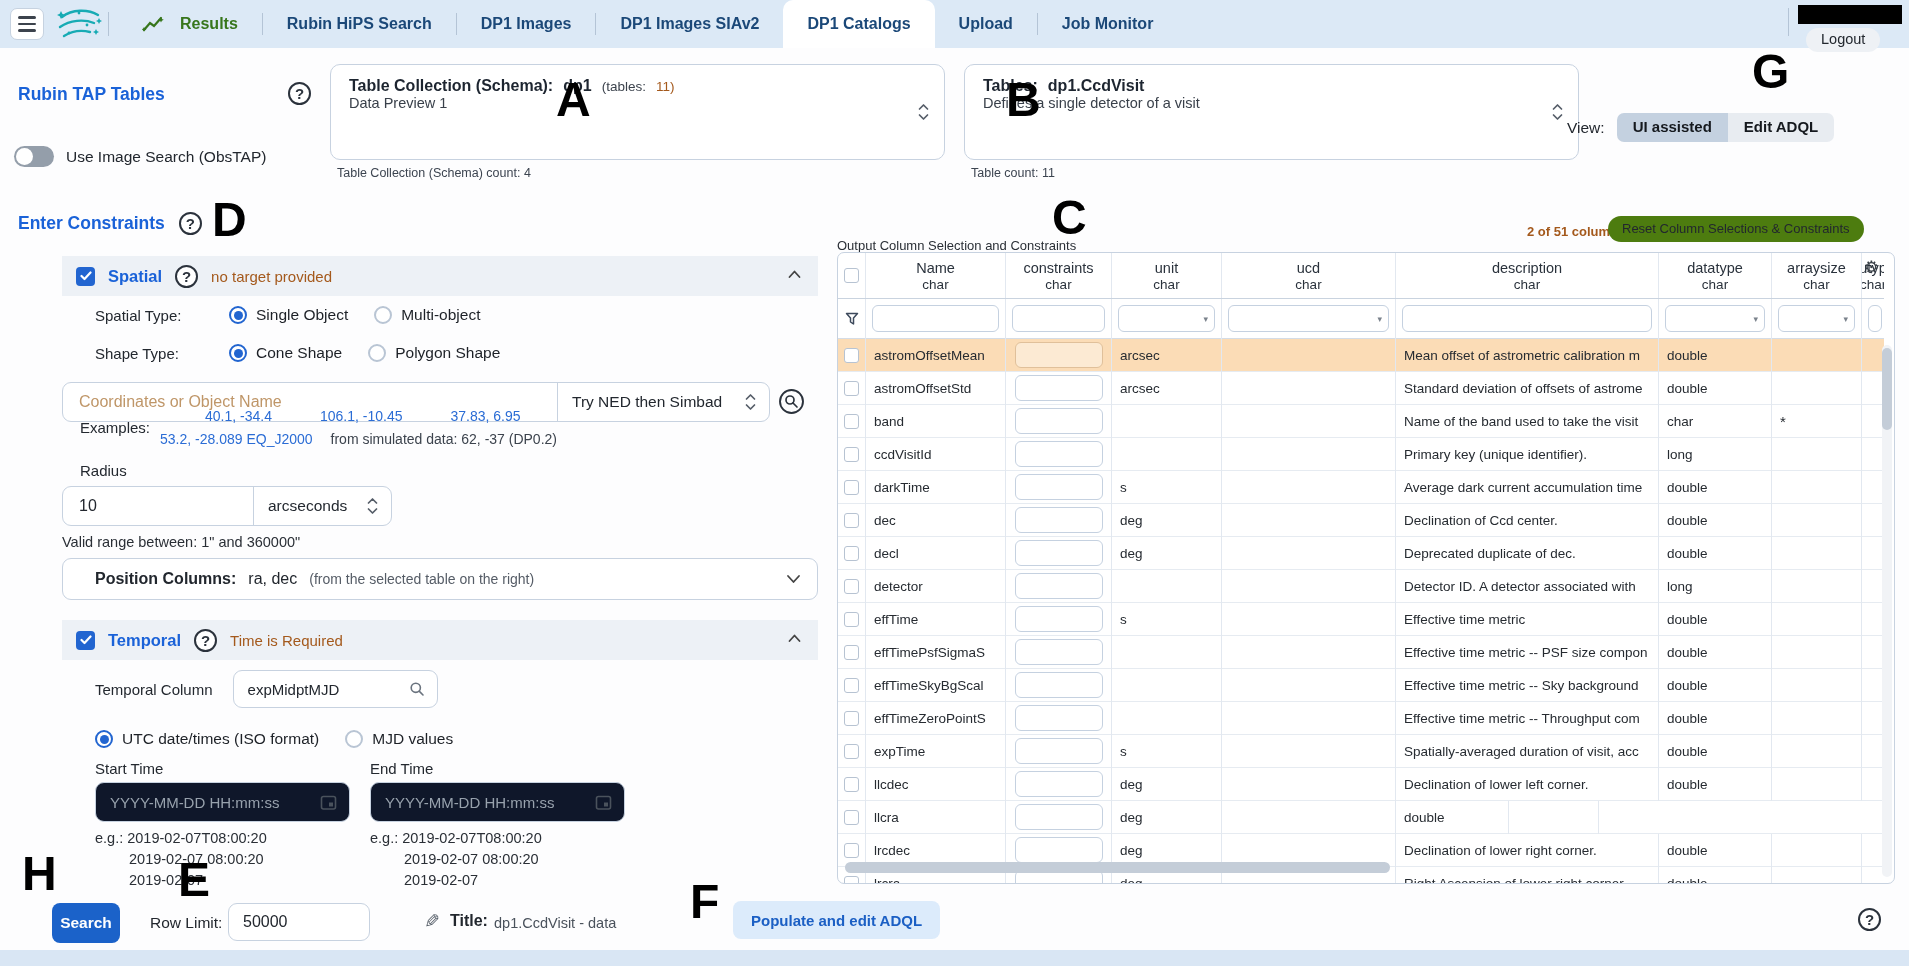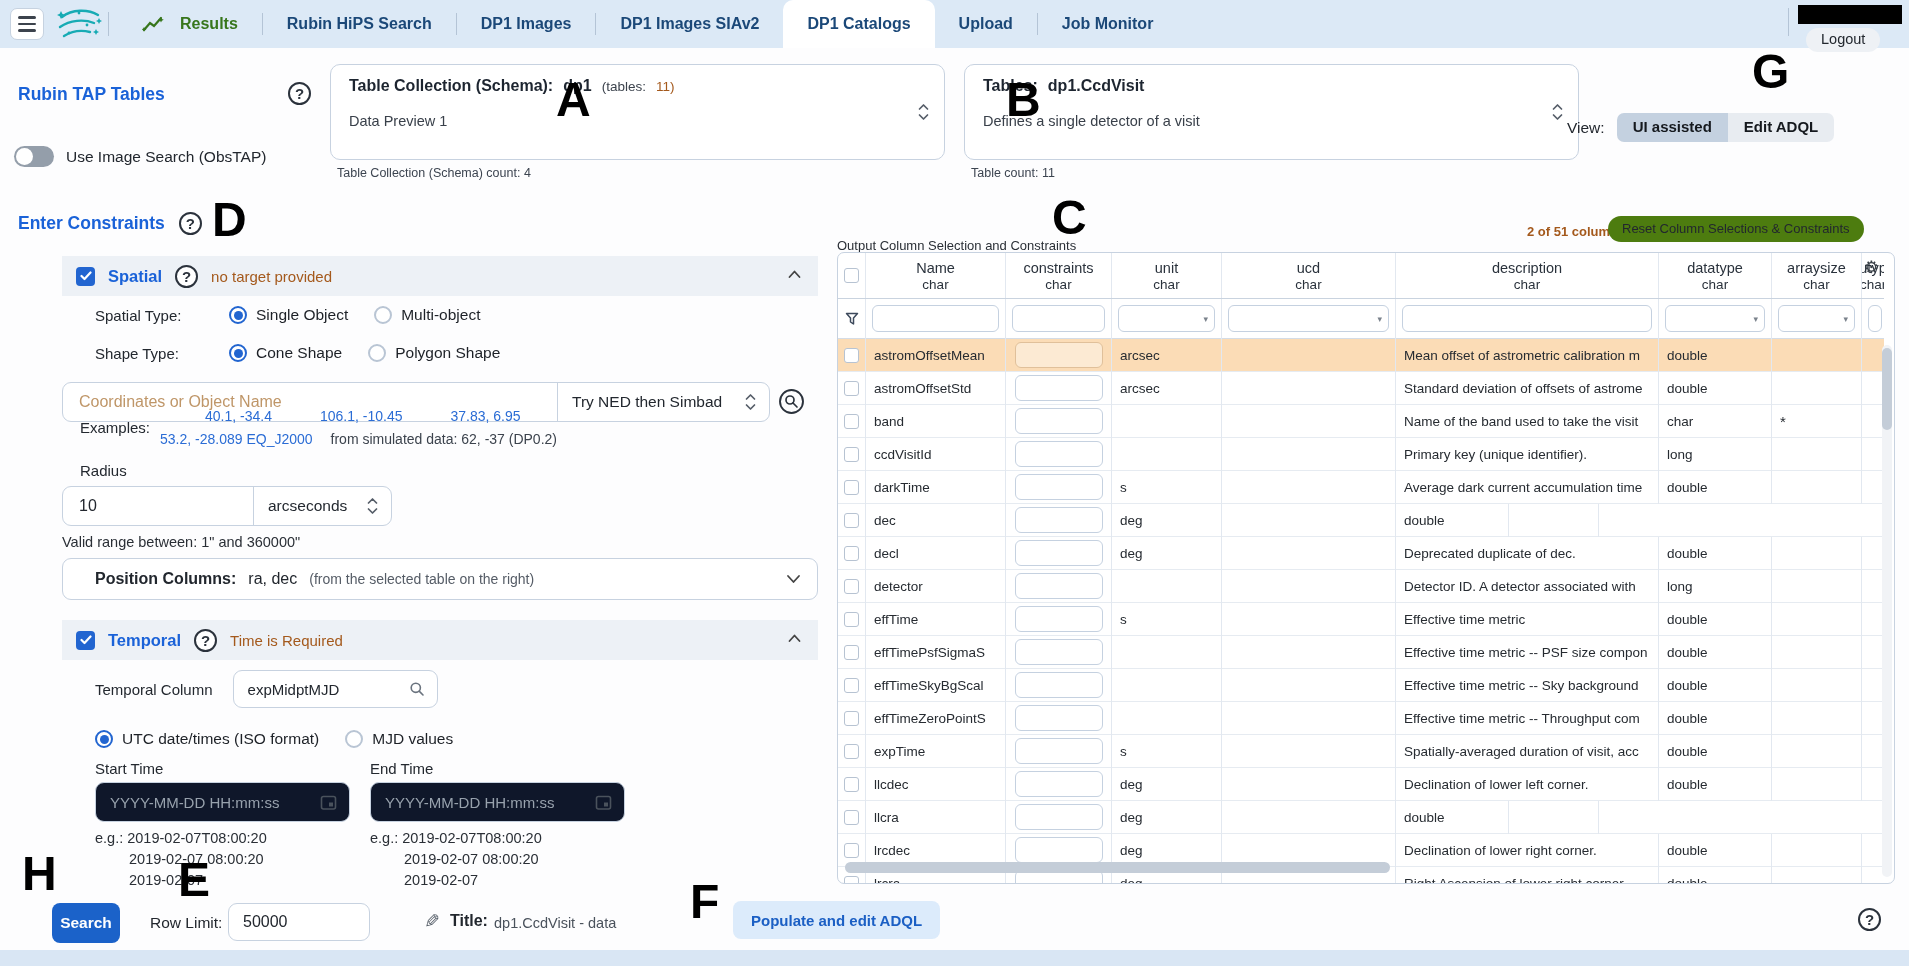--- a/index.html
+++ b/index.html
@@ -43,21 +43,21 @@
   .toggle .knob { position:absolute; left:2px; top:2px; width:17px; height:17px; border-radius:50%; background:#fff; }
   #obstap-row span { font-size:15.5px; color:#22272e; }
 
   .select-box { background:#fff; border:1px solid #c7d2e0; border-radius:10px; padding:12px 40px 12px 18px;
     cursor:pointer; position:absolute; }
   .select-box .line1 { display:flex; align-items:baseline; gap:10px; font-size:16px; }
   .select-box .lbl { font-weight:700; color:#1d2530; }
   .select-box .val { font-weight:700; color:#1d2530; }
   .select-box .note { font-size:13.5px; color:#3c434d; }
   .select-box .note-num { font-size:13.5px; color:#a4591c; }
-  .select-box .sub { margin-top:18px; font-size:14.5px; color:#39404a; font-weight:400; }
+  .select-box .sub { margin-top:0; font-size:14.5px; color:#39404a; font-weight:400; }
   .updown { position:absolute; right:14px; top:50%; transform:translateY(-50%); }
   #boxA { left:330px; top:64px; width:615px; height:96px; }
   #boxB { left:964px; top:64px; width:615px; height:96px; }
   .box-caption { font-size:12.5px; color:#3c4450; }
   #captionA { left:337px; top:166px; }
   #captionB { left:971px; top:166px; }
   #view-row { left:1567px; top:113px; display:flex; align-items:center; gap:12px; }
   #view-row .vlabel { font-size:15.5px; color:#22272e; }
   .seg-group { display:flex; border-radius:7px; overflow:hidden; }
   .seg { padding:5px 16px 7px; font-size:15px; font-weight:700; color:#15191e; cursor:pointer; }
@@ -633,20 +633,21 @@
       <div class="trow">
         <div class="td col-check">
           <span class="tcb"></span>
         </div>
         <div class="td col-name">dec</div>
         <div class="td col-constr">
           <span class="c-input"></span>
         </div>
         <div class="td col-unit">deg</div>
         <div class="td col-ucd"></div>
+        <div class="td col-desc">Declination of Ccd center.</div>
         <div class="td col-dt">double</div>
         <div class="td col-as"></div>
         <div class="td col-ut"></div>
       </div>
 
       <div class="trow">
         <div class="td col-check">
           <span class="tcb"></span>
         </div>
         <div class="td col-name">decl</div>

